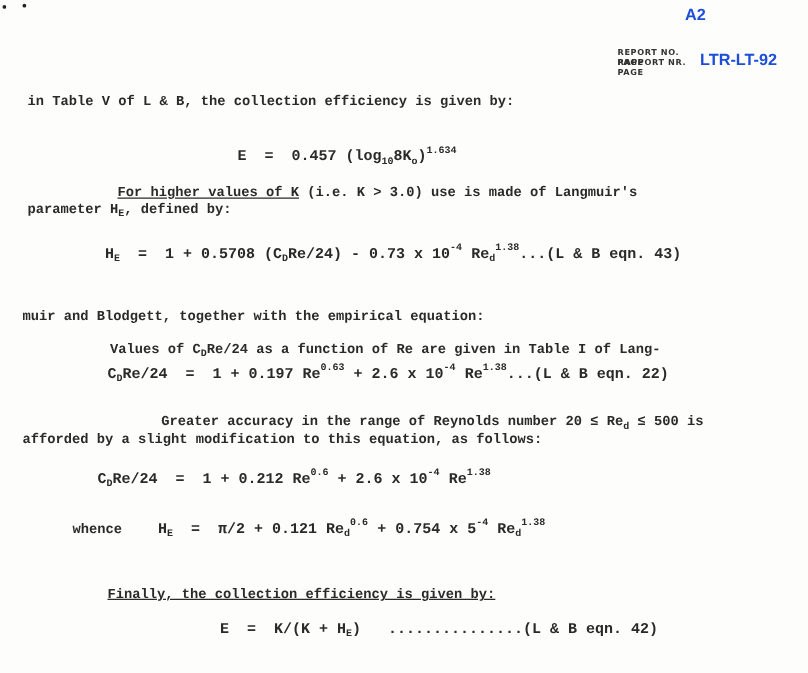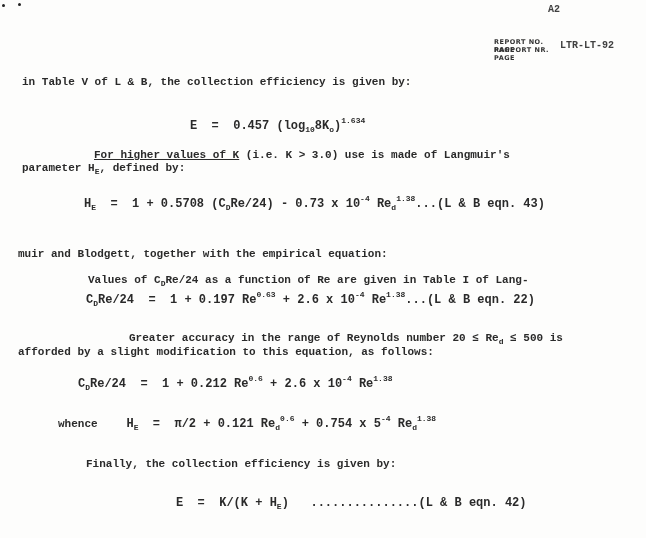--- a/index.html
+++ b/index.html
@@ -3,21 +3,21 @@
   <meta charset="utf-8">
   <style>
     html, body { margin:0; padding:0; }
     body {
       width:646px; height:538px; background:#fdfdfc; position:relative; overflow:hidden;
       font-family:"Liberation Mono","DejaVu Sans Mono",monospace; color:#2a2a2a;
       font-size:11px; font-weight:bold;
     }
     .abs { position:absolute; white-space:nowrap; }
     .hdr-label { font-family:"DejaVu Sans", sans-serif; font-size:6.5px; font-weight:bold; letter-spacing:0.5px; line-height:8px; color:#333; }
-    .hdr-val { font-family:Liberation Mono, monospace; font-size:10px; font-weight:bold; color:#404040; }
+    .hdr-val { font-family:Liberation Sans, sans-serif; font-size:13px; font-weight:bold; color:#1d4ed8; }
     .eq { font-family:"Liberation Mono", monospace; font-size:12px; }
     sup, sub { font-size:8px; }
     sup { vertical-align:6px; }
     sub { vertical-align:-3px; }
     .u { text-decoration:underline; }
     .mark { position:absolute; width:3px; height:3px; background:#222; border-radius:50%; }
   </style>
 </head>
 <body>
 
@@ -82,20 +82,20 @@
   <span>1 + 0.212 Re</span><sup>0.6</sup><span> + 2.6 x 10</span><sup>-4</sup><span> Re</span><sup>1.38</sup>
 </div>
 
 <div class="abs eq" style="left:58px;top:414px;">
   <span style="font-size:11px;">whence</span>&nbsp;&nbsp;&nbsp;
   <span>H</span><sub>E</sub>
   &nbsp;<span>=</span>&nbsp;
   <span>π/2 + 0.121 Re</span><sub>d</sub><sup>0.6</sup><span> + 0.754 x 5</span><sup>-4</sup><span> Re</span><sub>d</sub><sup>1.38</sup>
 </div>
 
-<div class="abs" style="left:86px;top:458px;">Finally, the collection efficiency is given by:</div>
+<div class="abs" style="left:86px;top:470px;text-decoration:underline;">Finally, the collection efficiency is given by:</div>
 
 <div class="abs eq" style="left:176px;top:496px;">
   <span>E</span>
   &nbsp;<span>=</span>&nbsp;
   <span>K/(K + H</span><sub>E</sub><span>)</span>&nbsp;&nbsp;
   <span>...............(L &amp; B eqn. 42)</span>
 </div>
 
 </body></html>

